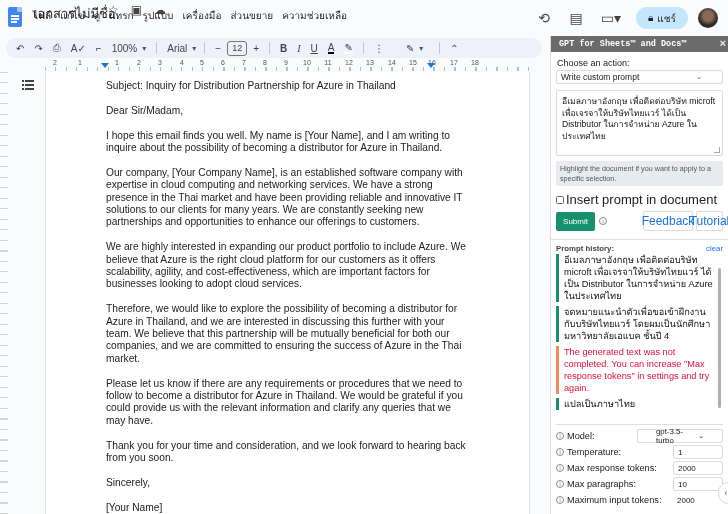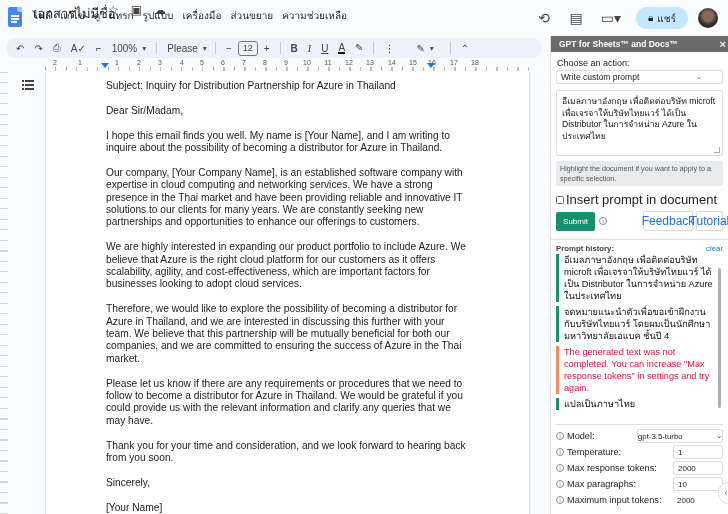--- a/index.html
+++ b/index.html
@@ -39,21 +39,21 @@
   
   .outline-icon { position: absolute; left: 22px; top: 80px; width: 12px; height: 11px; }
   .outline-icon i { display: block; height: 1.5px; background: #444; margin-bottom: 2.5px; margin-left: 3px; position: relative; }
   .outline-icon i::before { content: ""; position: absolute; left: -3px; top: 0; width: 1.5px; height: 1.5px; background: #444; }
   .page { position: absolute; left: 45px; top: 72px; width: 485px; height: 442px; background: #fff; border-left: 1px solid #e0e0e0; border-right: 1px solid #e0e0e0; }
   .doc-body { position: absolute; left: 60px; top: 8px; width: 365px; font-size: 10.2px; line-height: 12.4px; color: #222; font-family: "Liberation Sans", sans-serif; }
   .doc-body p { margin-bottom: 12.4px; }
 
   
   .panel { position: absolute; left: 550px; top: 36px; width: 178px; height: 478px; background: #fff; border-left: 1px solid #dadce0; font-family: "Liberation Sans", sans-serif; }
-  .panel-header { height: 16px; background: #6b6b6b; color: #fff; font-size: 8.5px; font-weight: bold; display: flex; align-items: center; justify-content: space-between; padding: 0 2px 0 8px; }
+  .panel-header { height: 16px; background: #6b6b6b; color: #fff; font-size: 8.5px; font-weight: bold; display: flex; align-items: center; justify-content: space-between; padding: 0 2px 0 8px; font-family: Liberation Mono, monospace; }
   .panel-close { font-size: 11px; color: #eee; }
   .pbody { padding: 6px 5px 0 5px; }
   .lbl { font-size: 9px; color: #222; margin-left: 1px; }
   .select { margin-top: 2px; height: 14px; border: 1px solid #dadce0; border-radius: 2px; font-size: 8.5px; display: flex; align-items: center; justify-content: space-between; padding: 0 20px 0 4px; color: #222; }
   .select .chev { font-size: 7px; color: #555; }
   .textarea { margin-top: 6px; height: 66px; border: 1px solid #dadce0; border-radius: 2px; font-size: 8.6px; line-height: 11.5px; padding: 5px 5px; color: #111; position: relative; }
   .textarea::after { content: ""; position: absolute; right: 2px; bottom: 2px; width: 5px; height: 5px; border-right: 1px solid #aaa; border-bottom: 1px solid #aaa; }
   .hint { margin-top: 5px; background: #e8eaed; border-radius: 2px; font-size: 7.2px; line-height: 9.5px; color: #555; padding: 3px 4px; }
   .chk-row { margin-top: 6px; display: flex; align-items: center; font-size: 13px; color: #222; }
   .chk { width: 8px; height: 8px; border: 1px solid #666; border-radius: 1.5px; margin-right: 2px; }
@@ -66,21 +66,21 @@
   .hist-head .clear { color: #1a73e8; font-weight: normal; }
   .hist { margin-top: 1px; height: 166px; overflow: hidden; position: relative; padding-right: 8px; }
   .hitem { border-left: 3px solid #188f6d; padding-left: 5px; font-size: 9.2px; line-height: 12px; color: #111; margin-bottom: 4px; }
   .hitem.err { border-left-color: #f28b63; color: #e0113c; }
   .hscroll { position: absolute; right: 2px; top: 14px; width: 3px; height: 140px; background: #b0b0b0; border-radius: 2px; }
   .settings { margin-top: 4px; border-top: 1px solid #e0e0e0; padding-top: 3px; }
   .srow { display: flex; align-items: center; height: 16px; font-size: 9.2px; color: #222; }
   .srow .info-i { margin-left: 0; margin-right: 3px; }
   .srow .name { flex: 1; }
   .sinput { width: 50px; height: 14px; border: 1px solid #dadce0; border-radius: 2px; font-size: 8px; display: flex; align-items: center; padding-left: 4px; }
-  .ssel { width: 86px; height: 14px; border: 1px solid #dadce0; border-radius: 2px; font-size: 7.8px; display: flex; align-items: center; justify-content: space-between; padding: 0 0; margin-left: 8px; }
+  .ssel { width: 86px; height: 14px; border: 1px solid #dadce0; border-radius: 2px; font-size: 7.8px; display: flex; align-items: center; justify-content: space-between; padding: 0 18px; margin-left: 8px; }
   .sval { width: 50px; font-size: 8px; padding-left: 4px; }
   .collapse-tab { position: absolute; right: -6px; bottom: 10px; width: 16px; height: 22px; background: #fff; border: 1px solid #ddd; border-radius: 10px 0 0 10px; font-size: 9px; color: #666; display: flex; align-items: center; justify-content: center; }
 </style>
 </head>
 <body>
 
 <div class="app">
 
   <div class="topbar">
     <div class="doc-logo">
@@ -117,21 +117,21 @@
   </div>
 
   <div class="toolbar">
     <span class="tb">↶</span>
     <span class="tb">↷</span>
     <span class="tb">⎙</span>
     <span class="tb">A✓</span>
     <span class="tb">⌐</span>
     <span class="tb tb-drop">100%</span>
     <span class="tb-sep"></span>
-    <span class="tb tb-drop" style="margin-right:8px">Please</span>
+    <span class="tb tb-drop" style="margin-right:8px">Arial</span>
     <span class="tb-sep"></span>
     <span class="tb" style="margin-right:6px">−</span>
     <span class="tb font-size-box" style="margin-right:6px">12</span>
     <span class="tb">+</span>
     <span class="tb-sep"></span>
     <span class="tb" style="font-weight:bold">B</span>
     <span class="tb" style="font-style:italic;font-family:'Liberation Serif',serif">I</span>
     <span class="tb" style="text-decoration:underline">U</span>
     <span class="tb underline-a">A</span>
     <span class="tb hl-pen">✎</span>

